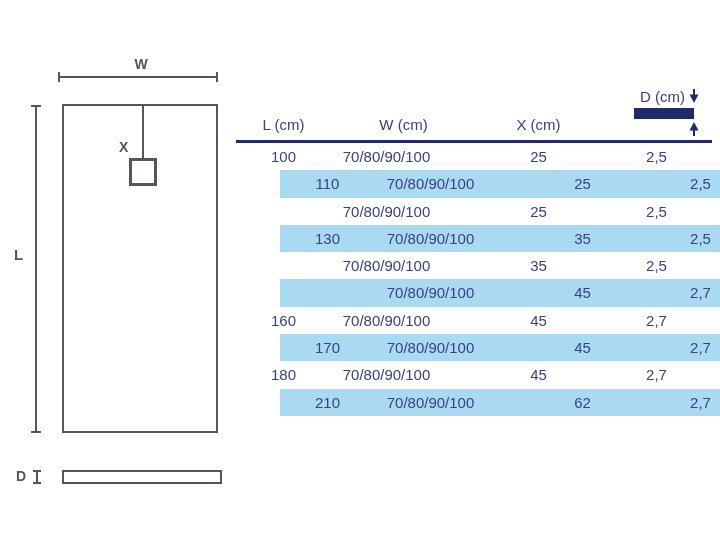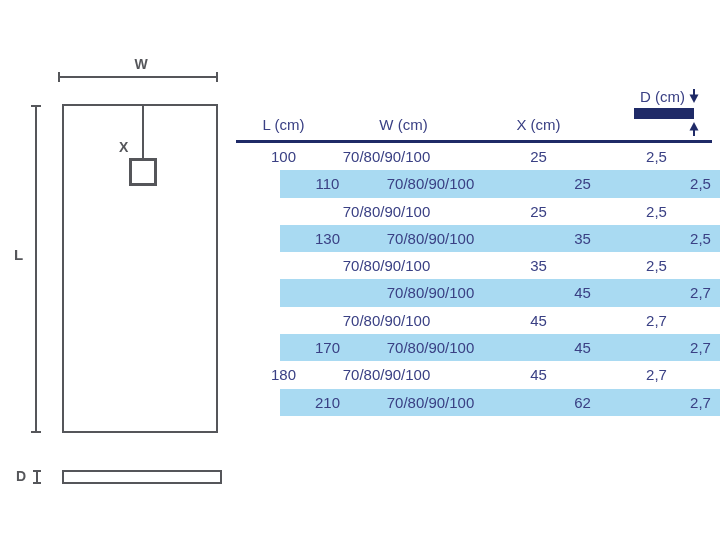--- a/index.html
+++ b/index.html
@@ -200,20 +200,21 @@
     <div class="cell c-d">2,5</div>
   </div>
 
   <div class="row striped">
     <div class="cell c-w">70/80/90/100</div>
     <div class="cell c-x">45</div>
     <div class="cell c-d">2,7</div>
   </div>
 
   <div class="row">
+    <div class="cell c-l">160</div>
     <div class="cell c-w">70/80/90/100</div>
     <div class="cell c-x">45</div>
     <div class="cell c-d">2,7</div>
   </div>
 
   <div class="row striped">
     <div class="cell c-l">170</div>
     <div class="cell c-w">70/80/90/100</div>
     <div class="cell c-x">45</div>
     <div class="cell c-d">2,7</div>

